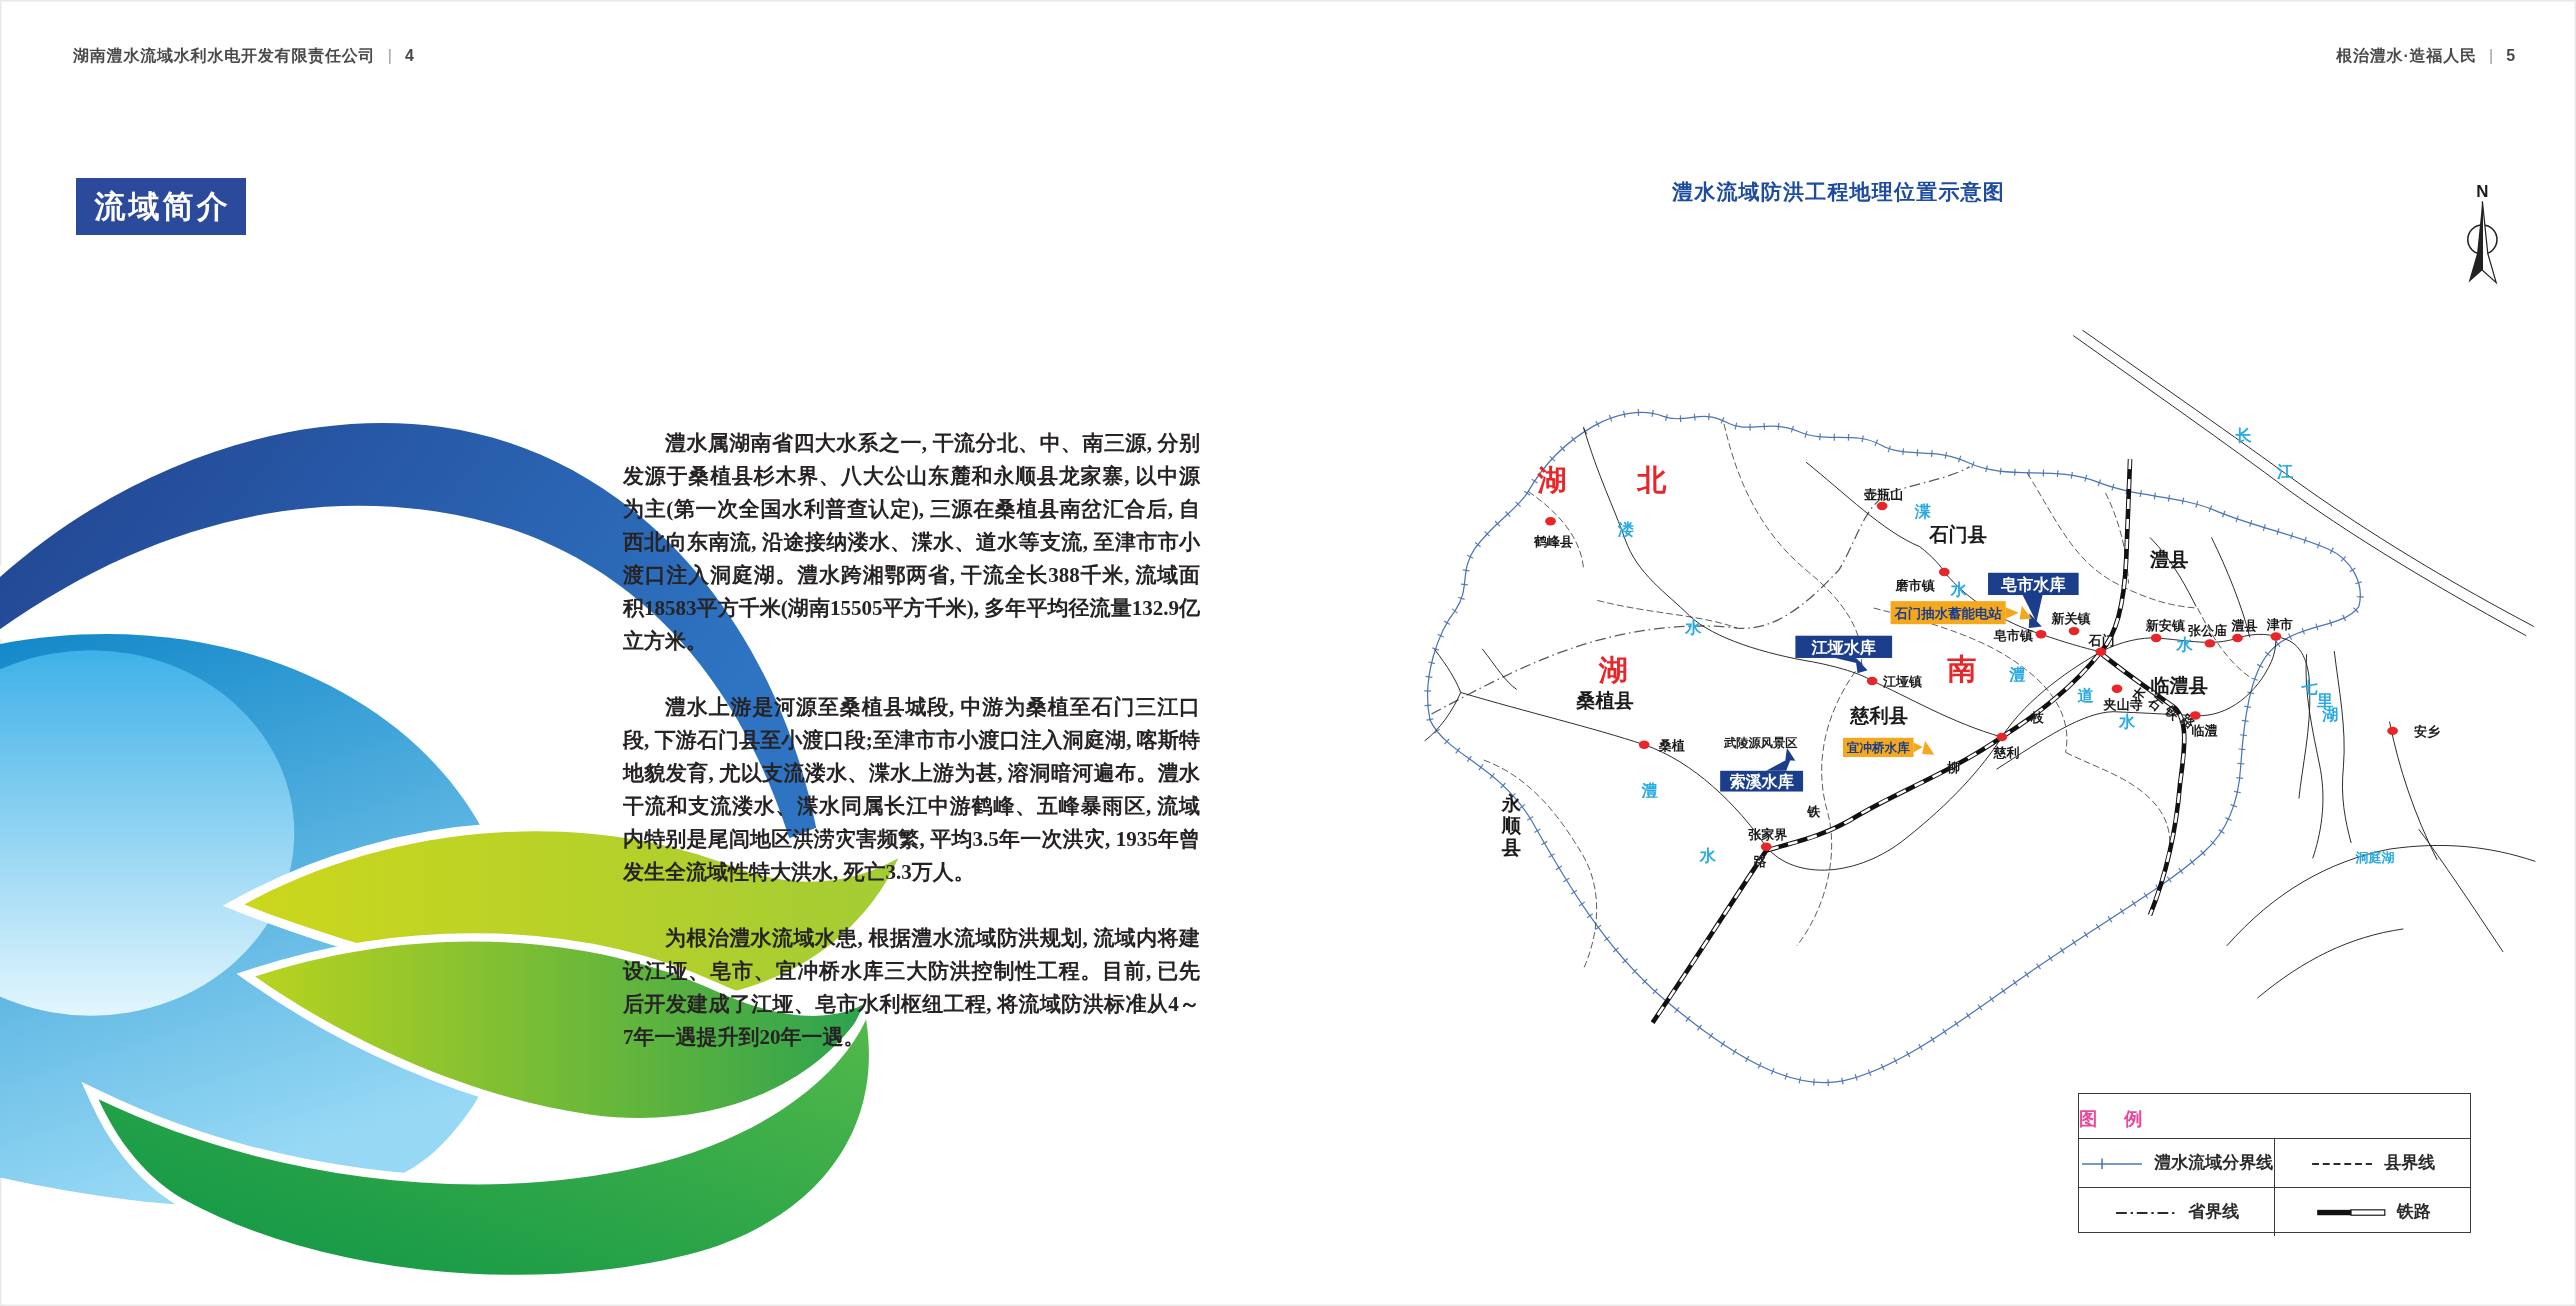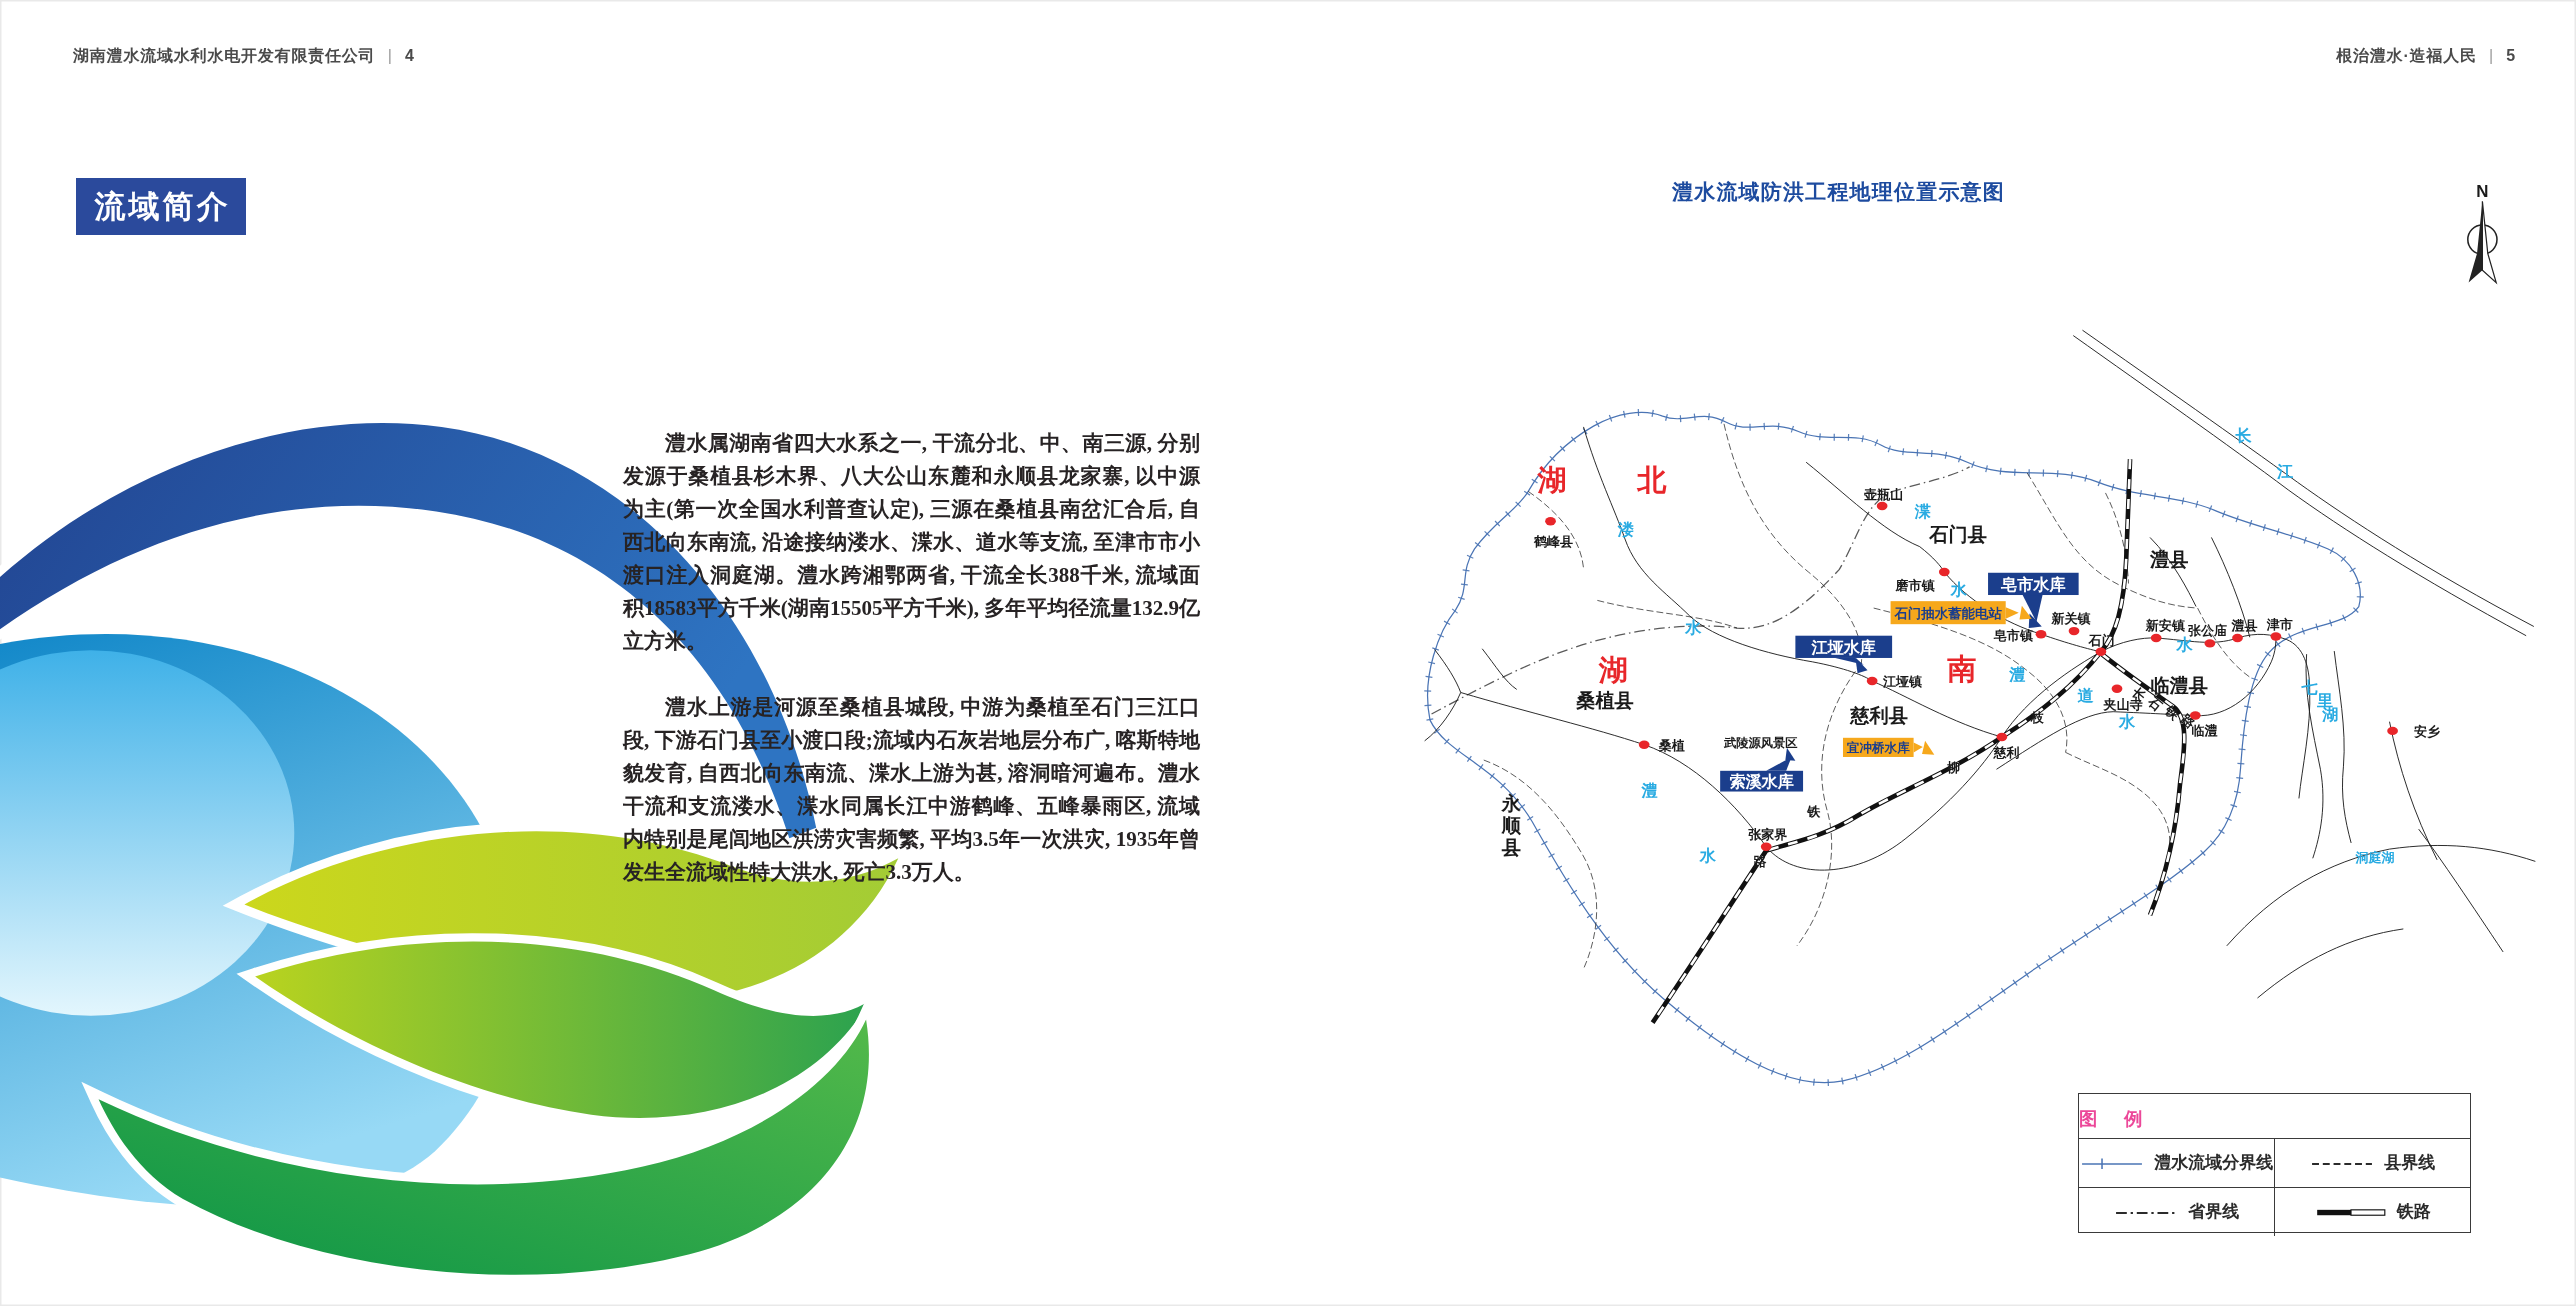--- a/index.html
+++ b/index.html
@@ -94,21 +94,22 @@
       <path fill="url(#gradYG)" d="M 318 1178 C 520 1068 768 1056 952 1128 C 1042 1162 1112 1150 1170 1118 C 1106 1258 952 1322 790 1300 C 622 1276 444 1228 318 1178 Z"></path>
       <path fill="#fff" stroke="#fff" stroke-width="22" d="M 332 1272 C 540 1204 762 1214 930 1290 C 1026 1334 1092 1330 1132 1304 C 1066 1420 922 1472 770 1452 C 602 1428 440 1348 332 1272 Z"></path>
       <path fill="url(#gradMid)" d="M 332 1272 C 540 1204 762 1214 930 1290 C 1026 1334 1092 1330 1132 1304 C 1066 1420 922 1472 770 1452 C 602 1428 440 1348 332 1272 Z"></path>
       <path fill="#fff" stroke="#fff" stroke-width="22" d="M 128 1432 C 336 1532 604 1572 836 1520 C 1002 1482 1096 1398 1128 1328 C 1152 1478 1058 1592 898 1634 C 694 1686 420 1662 238 1562 C 180 1528 146 1472 128 1432 Z"></path>
       <path fill="url(#gradGreen)" d="M 128 1432 C 336 1532 604 1572 836 1520 C 1002 1482 1096 1398 1128 1328 C 1152 1478 1058 1592 898 1634 C 694 1686 420 1662 238 1562 C 180 1528 146 1472 128 1432 Z"></path>
     </g>
   </svg>
 
   <div class="body-text" id="paragraphs">
       <p>澧水属湖南省四大水系之一, 干流分北、中、南三源, 分别发源于桑植县杉木界、八大公山东麓和永顺县龙家寨, 以中源为主(第一次全国水利普查认定), 三源在桑植县南岔汇合后, 自西北向东南流, 沿途接纳溇水、渫水、道水等支流, 至津市市小渡口注入洞庭湖。澧水跨湘鄂两省, 干流全长388千米, 流域面积18583平方千米(湖南15505平方千米), 多年平均径流量132.9亿立方米。</p>
-      <p>澧水上游是河源至桑植县城段, 中游为桑植至石门三江口段, 下游石门县至小渡口段;流域内石灰岩地层分布广, 喀斯特地貌发育, 自西北向东南流、渫水上游为甚, 溶洞暗河遍布。澧水干流和支流溇水、渫水同属长江中游鹤峰、五峰暴雨区, 流域内特别是尾闾地区洪涝灾害频繁, 平均3.5年一次洪灾, 1935年曾发生全流域性特大洪水, 死亡3.3万人。</p>
+      <p>澧水上游是河源至桑植县城段, 中游为桑植至石门三江口段, 下游石门县至小渡口段;至津市市小渡口注入洞庭湖, 喀斯特地貌发育, 尤以支流溇水、渫水上游为甚, 溶洞暗河遍布。澧水干流和支流溇水、渫水同属长江中游鹤峰、五峰暴雨区, 流域内特别是尾闾地区洪涝灾害频繁, 平均3.5年一次洪灾, 1935年曾发生全流域性特大洪水, 死亡3.3万人。</p>
+      <p>为根治澧水流域水患, 根据澧水流域防洪规划, 流域内将建设江垭、皂市、宜冲桥水库三大防洪控制性工程。目前, 已先后开发建成了江垭、皂市水利枢纽工程, 将流域防洪标准从4～7年一遇提升到20年一遇。</p>
     </div>
 
   <div class="map-title">澧水流域防洪工程地理位置示意图</div>
 
   <svg class="map-svg" id="map-svg" viewBox="1840 220 1520 1420">
 
     <g>
       <path id="basin-path" fill="none" stroke="#4a74b4" stroke-width="1.6" d="M 1862 938 C 1850 880 1875 820 1895 795 C 1915 765 1900 745 1920 715 C 1945 680 1975 665 1990 640 C 2010 605 2040 575 2075 555 C 2105 538 2140 532 2165 542 C 2195 553 2215 532 2248 550 C 2278 566 2305 545 2342 562 C 2378 578 2415 560 2450 580 C 2480 597 2520 582 2562 602 C 2615 627 2675 605 2732 628 C 2782 648 2838 645 2885 665 C 2935 686 2985 695 3032 715 C 3062 728 3080 760 3072 790 C 3050 820 2990 810 2955 850 C 2930 878 2922 940 2918 1000 C 2915 1050 2898 1085 2870 1110 C 2820 1155 2740 1200 2650 1262 C 2565 1320 2480 1390 2400 1408 C 2330 1422 2250 1372 2165 1300 C 2090 1235 2040 1150 1995 1070 C 1950 995 1885 985 1862 938 Z"></path>
       <path fill="none" stroke="#4a74b4" stroke-width="9" stroke-dasharray="1.6 17" opacity="0.9" d="M 1862 938 C 1850 880 1875 820 1895 795 C 1915 765 1900 745 1920 715 C 1945 680 1975 665 1990 640 C 2010 605 2040 575 2075 555 C 2105 538 2140 532 2165 542 C 2195 553 2215 532 2248 550 C 2278 566 2305 545 2342 562 C 2378 578 2415 560 2450 580 C 2480 597 2520 582 2562 602 C 2615 627 2675 605 2732 628 C 2782 648 2838 645 2885 665 C 2935 686 2985 695 3032 715 C 3062 728 3080 760 3072 790 C 3050 820 2990 810 2955 850 C 2930 878 2922 940 2918 1000 C 2915 1050 2898 1085 2870 1110 C 2820 1155 2740 1200 2650 1262 C 2565 1320 2480 1390 2400 1408 C 2330 1422 2250 1372 2165 1300 C 2090 1235 2040 1150 1995 1070 C 1950 995 1885 985 1862 938 Z"></path>
     </g>

